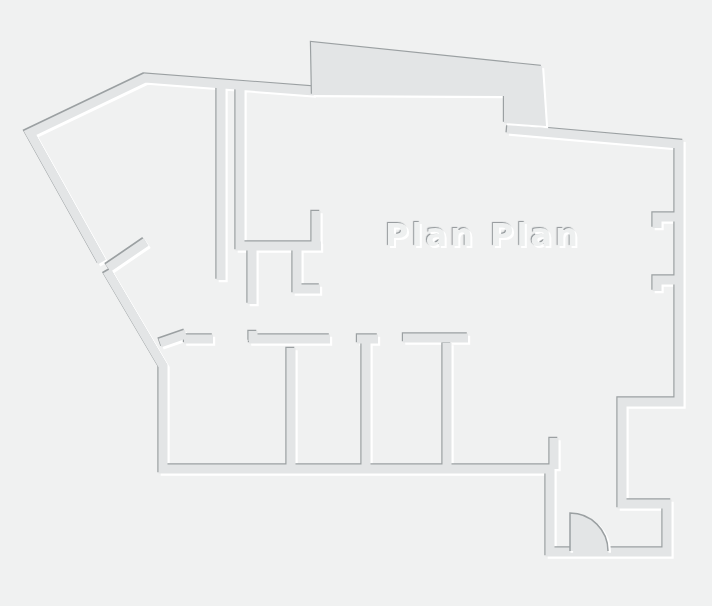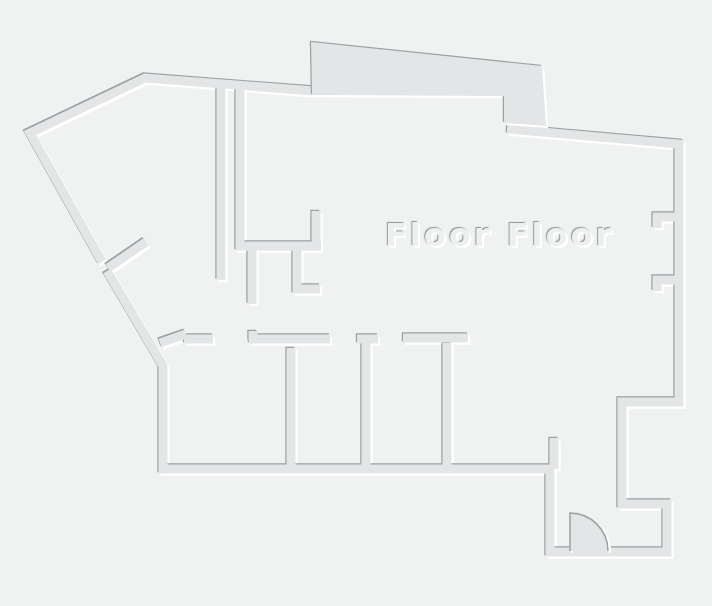--- a/index.html
+++ b/index.html
@@ -62,14 +62,14 @@
       <use href="#bay" fill="#e3e5e6"></use>
     </g>
 
     <g>
       <path fill="none" stroke="#ffffff" stroke-width="2.6" transform="translate(1.8,1.8)" d="M570,551 L570,513 A38,38 0 0 1 608,551"></path>
       <path fill="#e3e5e6" stroke="none" d="M570,513 A38,38 0 0 1 608,551 L570,551 Z"></path>
       <path fill="none" stroke="#9ba0a2" stroke-width="1.5" d="M570,551 L570,513 A38,38 0 0 1 608,551"></path>
     </g>
   </svg>
 
-  <div class="plan-title">Floor Floor</div>
+  <div class="plan-title">Plan Plan</div>
 </div>
 
 </body></html>

